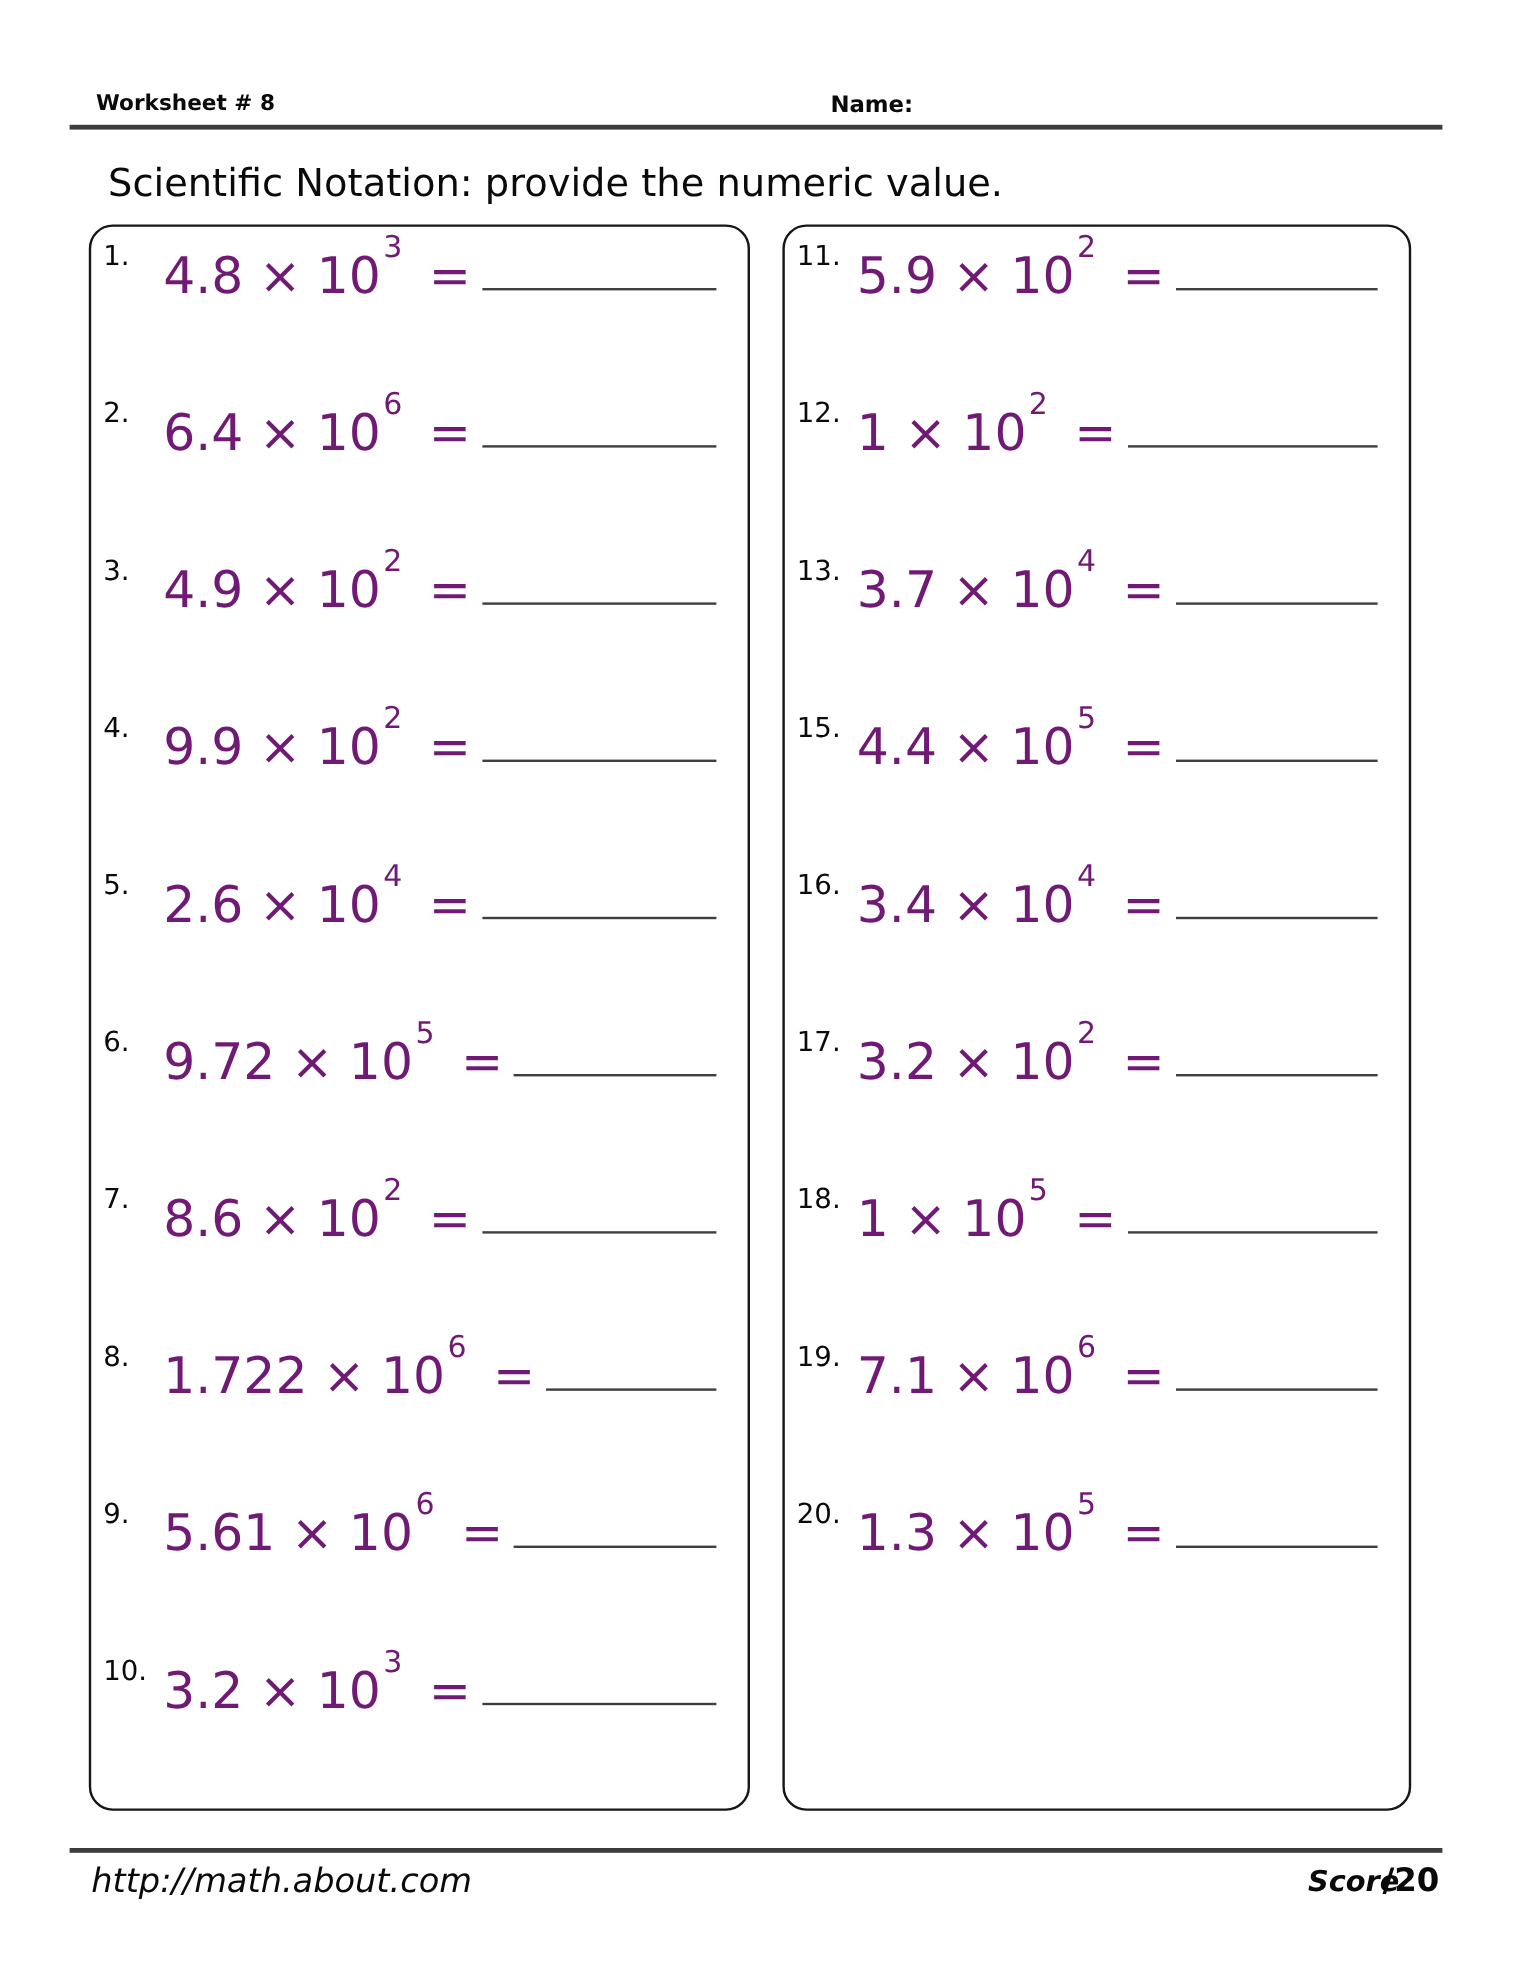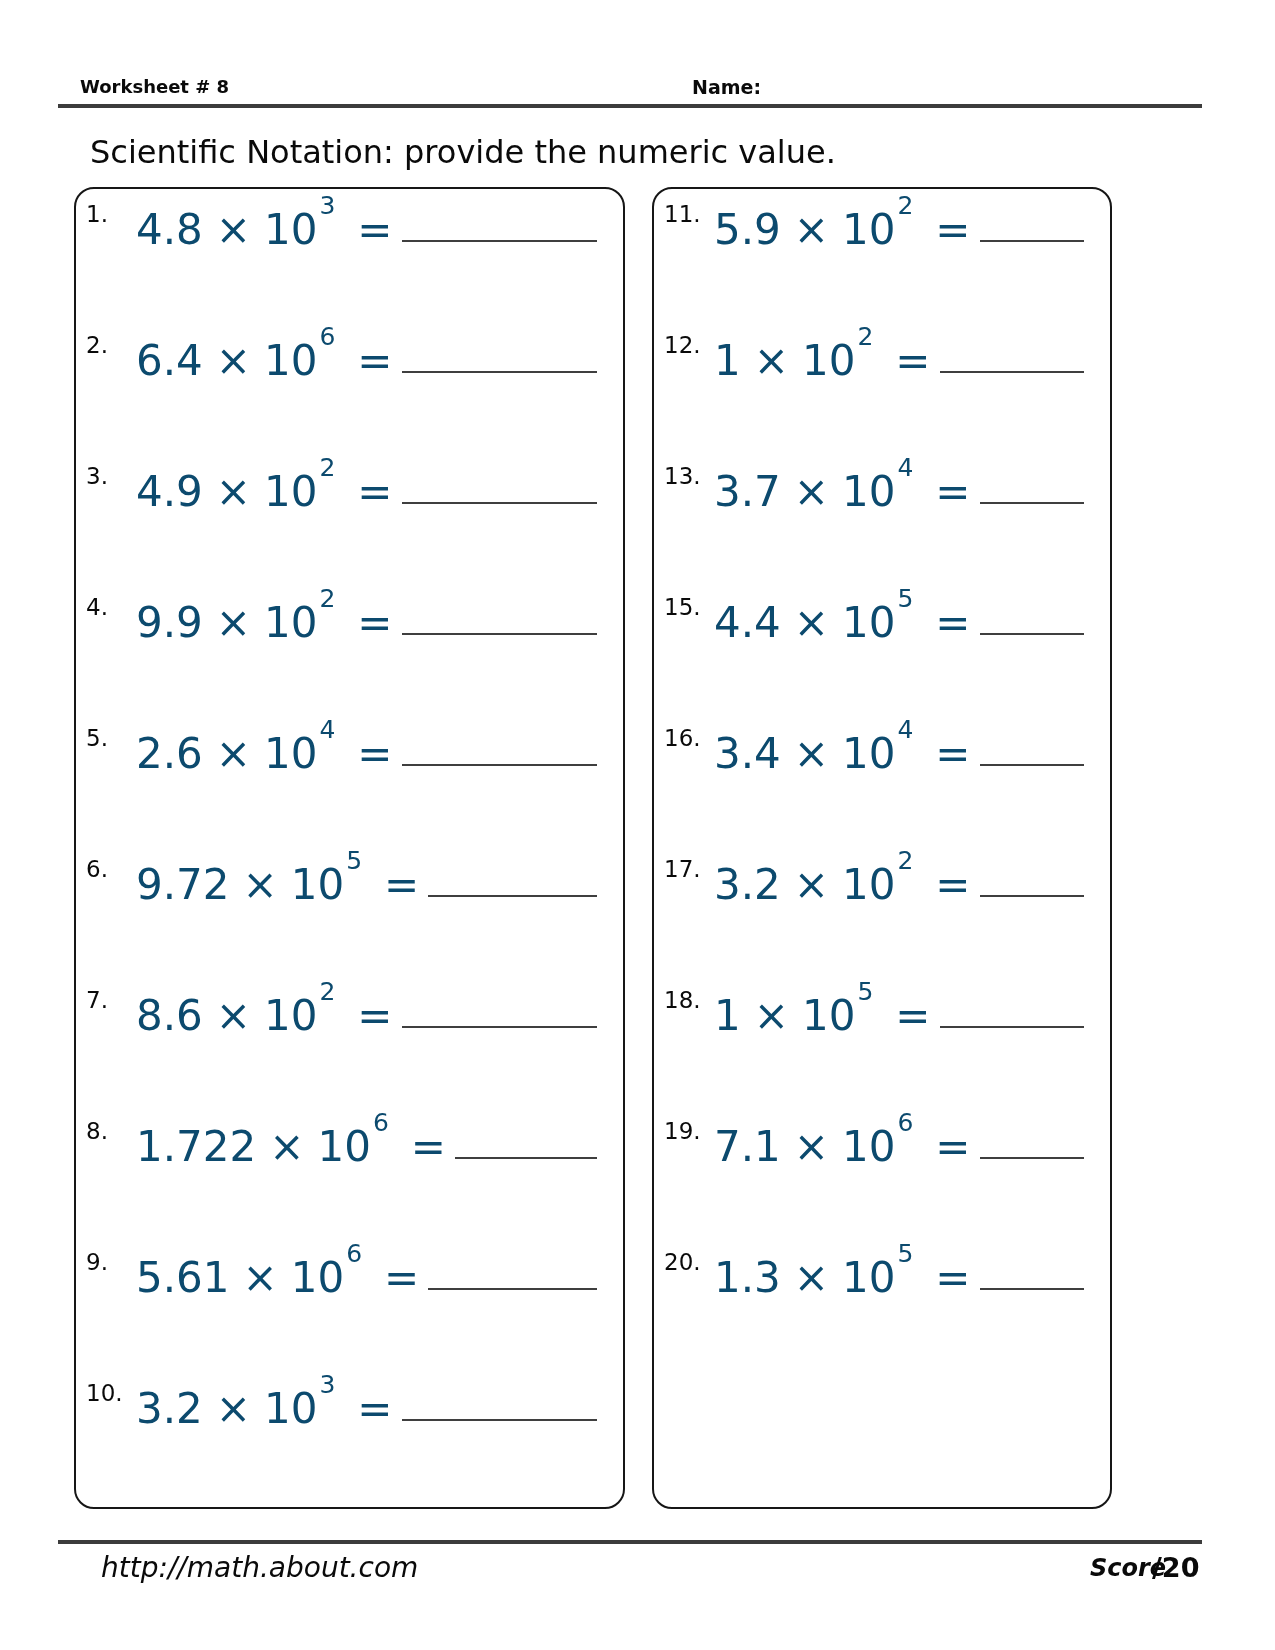--- a/index.html
+++ b/index.html
@@ -28,50 +28,50 @@
     position: absolute; left: 90px; top: 136px;
     font-size: 32px; line-height: 32px;
   }
   .panel {
     position: absolute; top: 187px; height: 1322px;
     border: 2px solid #161616; border-radius: 20px;
     box-sizing: border-box; background: #ffffff;
     padding-top: 7px;
   }
   #panel-left  { left: 74px;  width: 551px; }
-  #panel-right { left: 652px; width: 460px; }
+  #panel-right { left: 652px; width: 524px; }
   .row {
     height: 131px;
     display: flex; align-items: flex-start;
     padding-left: 10px; padding-right: 26px;
     box-sizing: border-box;
   }
   .num {
     flex: 0 0 auto; width: 50px;
     font-size: 23px; line-height: 28px; padding-top: 4px;
     color: #0a0a0a;
   }
   .expr {
     flex: 0 0 auto;
     font-size: 42px; line-height: 50px; white-space: nowrap;
-    color: #0c4a6e;
+    color: #701a75;
   }
   .times { margin: 0 13px; }
   .eq { margin-left: 22px; }
   sup.exp {
     font-size: 25px; position: relative; top: -15px; margin-left: 2px;
   }
   .blank {
     flex: 1 1 auto; height: 44px; min-width: 40px;
     border-bottom: 2px solid #3f3f3f;
     margin-left: 9px;
   }
   .ftr-url {
     position: absolute; left: 76px; top: 1550px;
-    font-size: 28px; font-style: italic; line-height: 36px; margin-left: 25px;
+    font-size: 28px; font-style: italic; line-height: 36px;
   }
   .ftr-score-label {
     position: absolute; left: 1090px; top: 1551px;
     font-size: 24px; font-style: italic; font-weight: 700; line-height: 34px;
   }
   .ftr-score-value {
     position: absolute; left: 1152px; top: 1551px;
     font-size: 27px; font-weight: 600; line-height: 34px;
   }
 </style>

